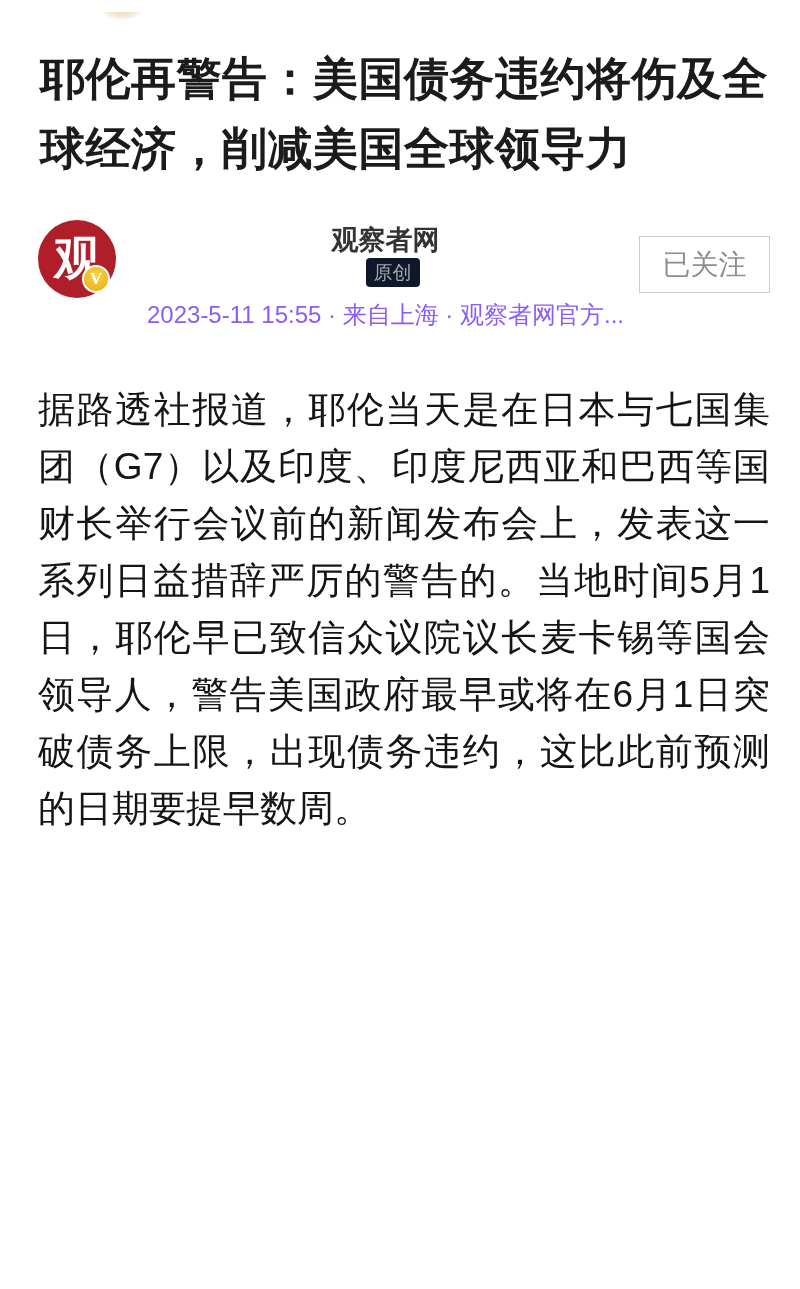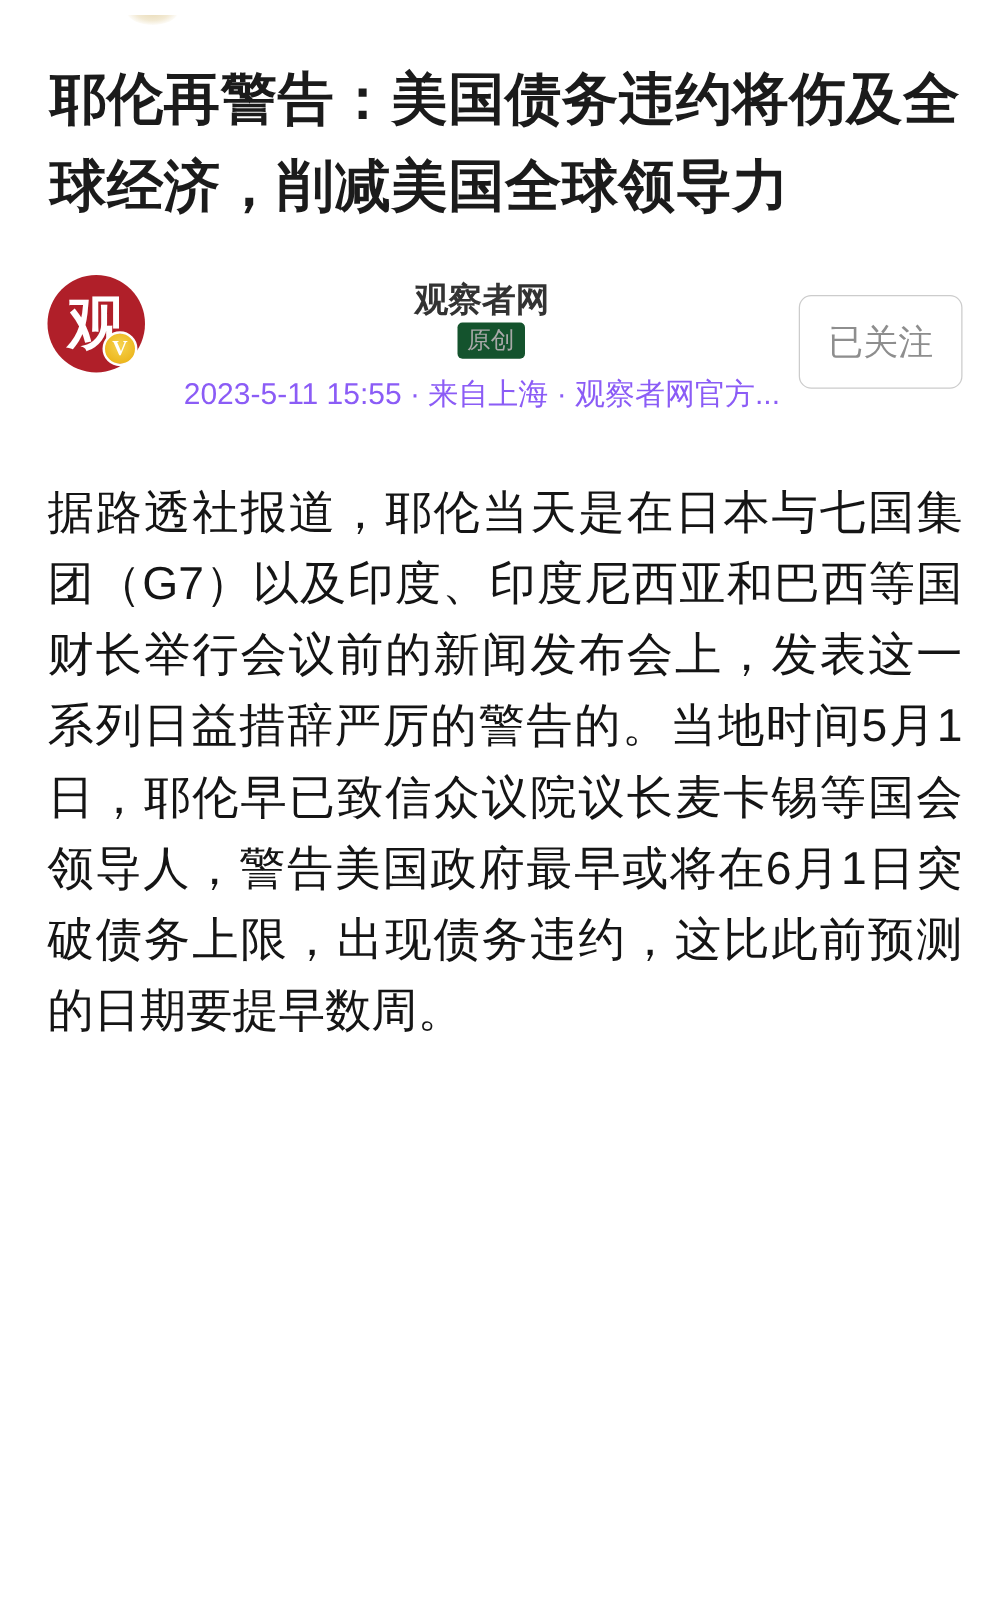--- a/index.html
+++ b/index.html
@@ -75,44 +75,44 @@
   }
   .author-info { margin-left: 16px; flex: 1 1 auto; min-width: 0; }
   .name-row { display: flex; align-items: center; margin-top: 2px; flex-direction: column; }
   .author-name {
     font-size: 27px;
     font-weight: 600;
     color: #333333;
   }
   .origin-badge {
     margin-left: 14px;
-    background: #14532d;
+    background: #0f172a;
     color: #a9a9a9;
     font-size: 19px;
     line-height: 19px;
     padding: 5px 8px;
     border-radius: 4px;
   }
   .meta-row {
     margin-top: 12px;
     font-size: 24px;
     color: #8b5cf6;
     white-space: nowrap;
     overflow: hidden;
     text-align: center;
   }
   .follow-btn {
     margin-left: auto;
     flex: 0 0 auto;
     width: 131px;
-    height: 75px;
+    height: 57px;
     margin-top: 16px;
     background: #ffffff;
     border: 1px solid #cccccc;
-    border-radius: 10px;
+    border-radius: 0;
     color: #8e8e8e;
     font-size: 28px;
     display: flex;
     align-items: center;
     justify-content: center;
     cursor: pointer;
   }
   .article {
     margin: 50px 30px 0 38px;
     font-size: 37px;

